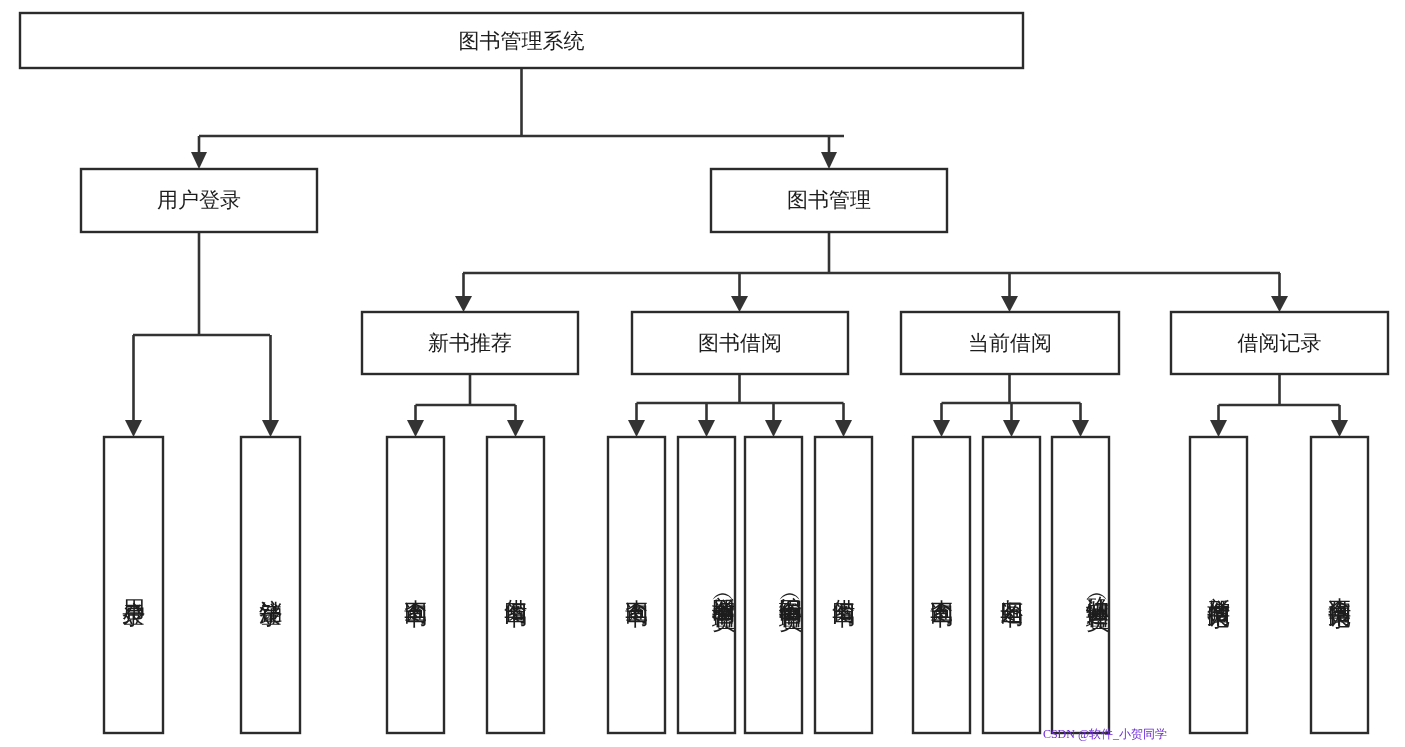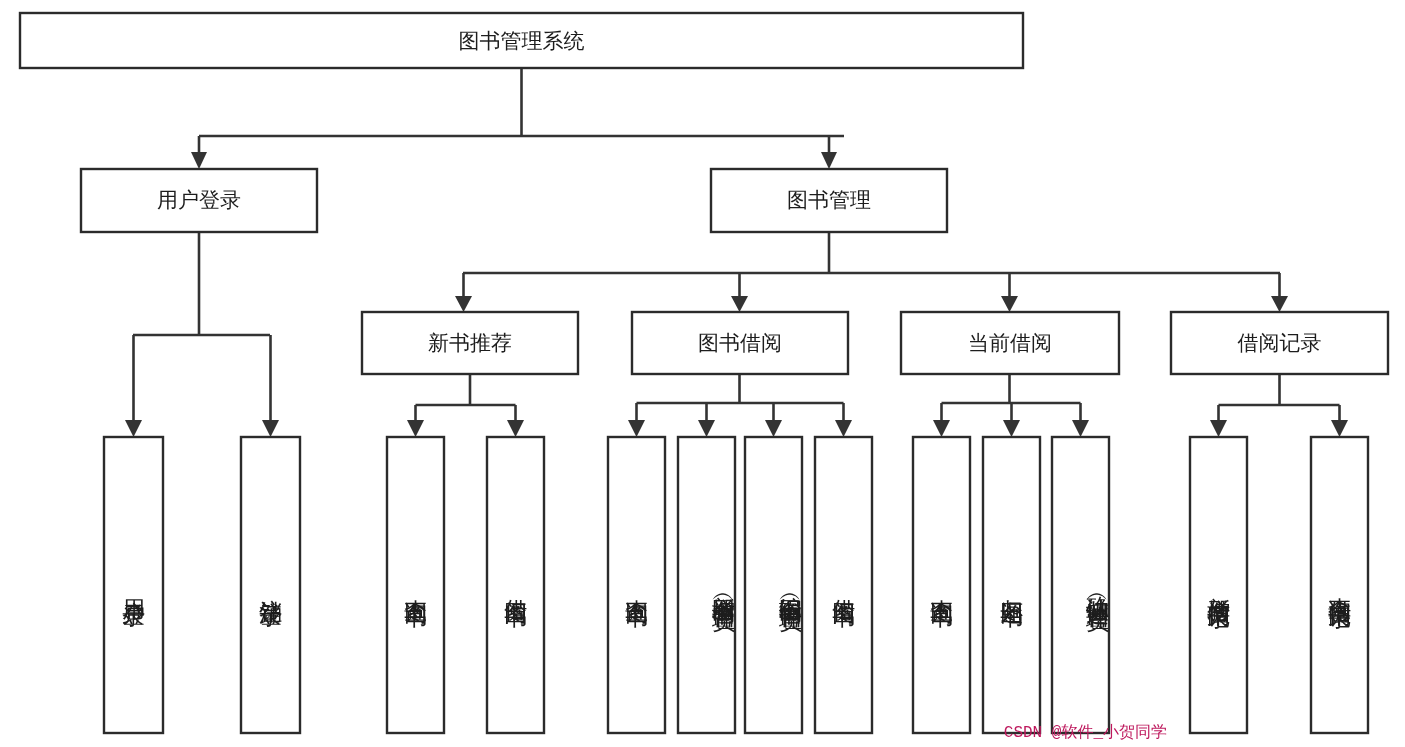--- a/index.html
+++ b/index.html
@@ -64,23 +64,23 @@
     pointer-events: none;
     user-select: none;
   }
   .node-label-v.centered {
     align-items: center;
   }
   .watermark {
     position: absolute;
     right: 8px;
     bottom: 4px;
-    font-family: Liberation Mono, monospace;
-    font-size: 16px;
-    color: #be185d;
+    font-family: Liberation Serif, serif;
+    font-size: 12px;
+    color: #6d28d9;
     white-space: nowrap;
     user-select: none;
   }
 </style>
 </head>
 <body>
 
 <div id="diagram-root">
 
   <svg id="tree-svg" viewBox="0 0 1405 747">

